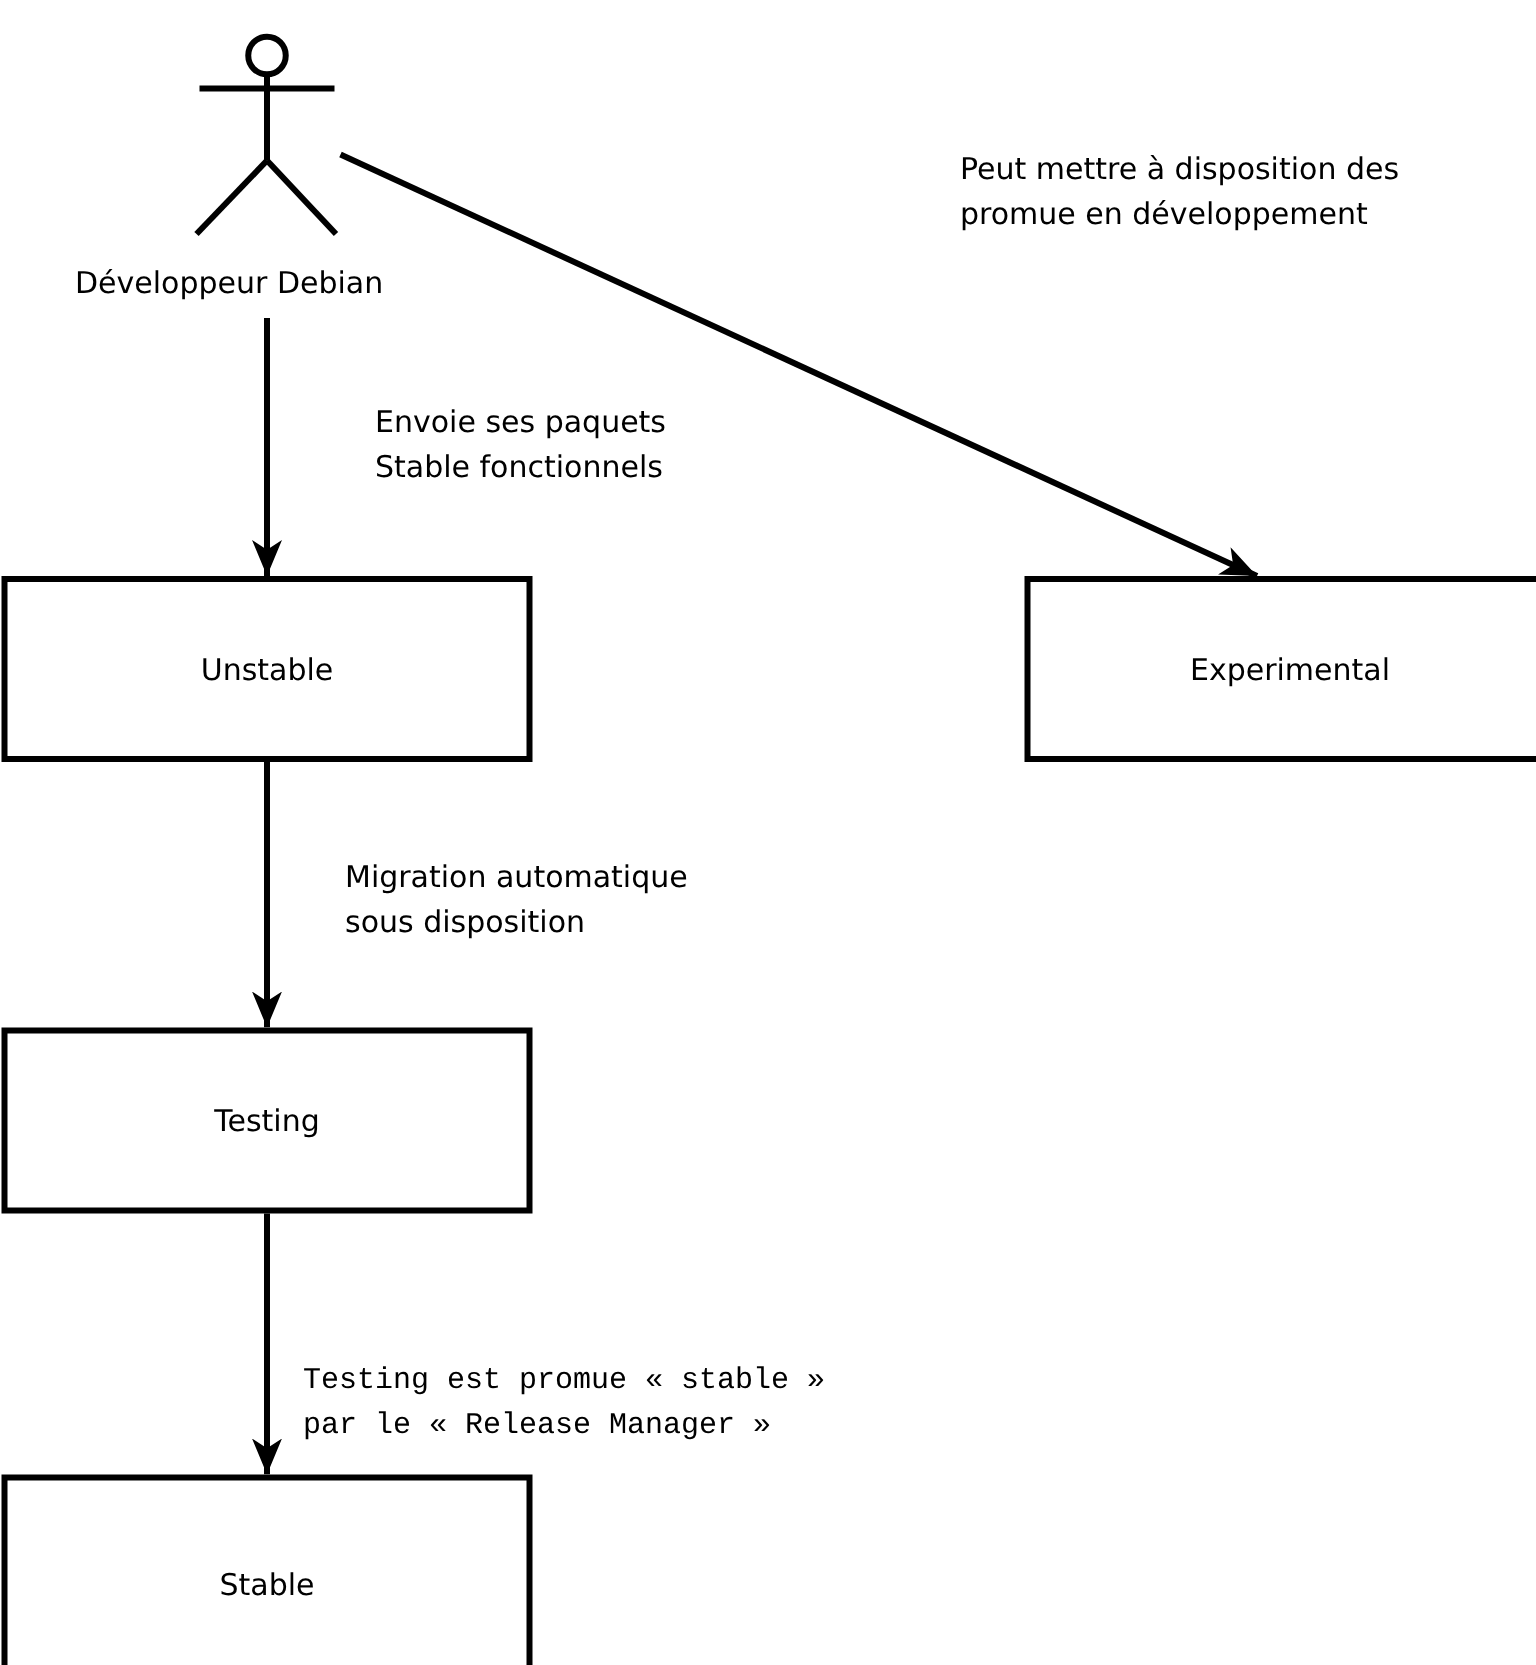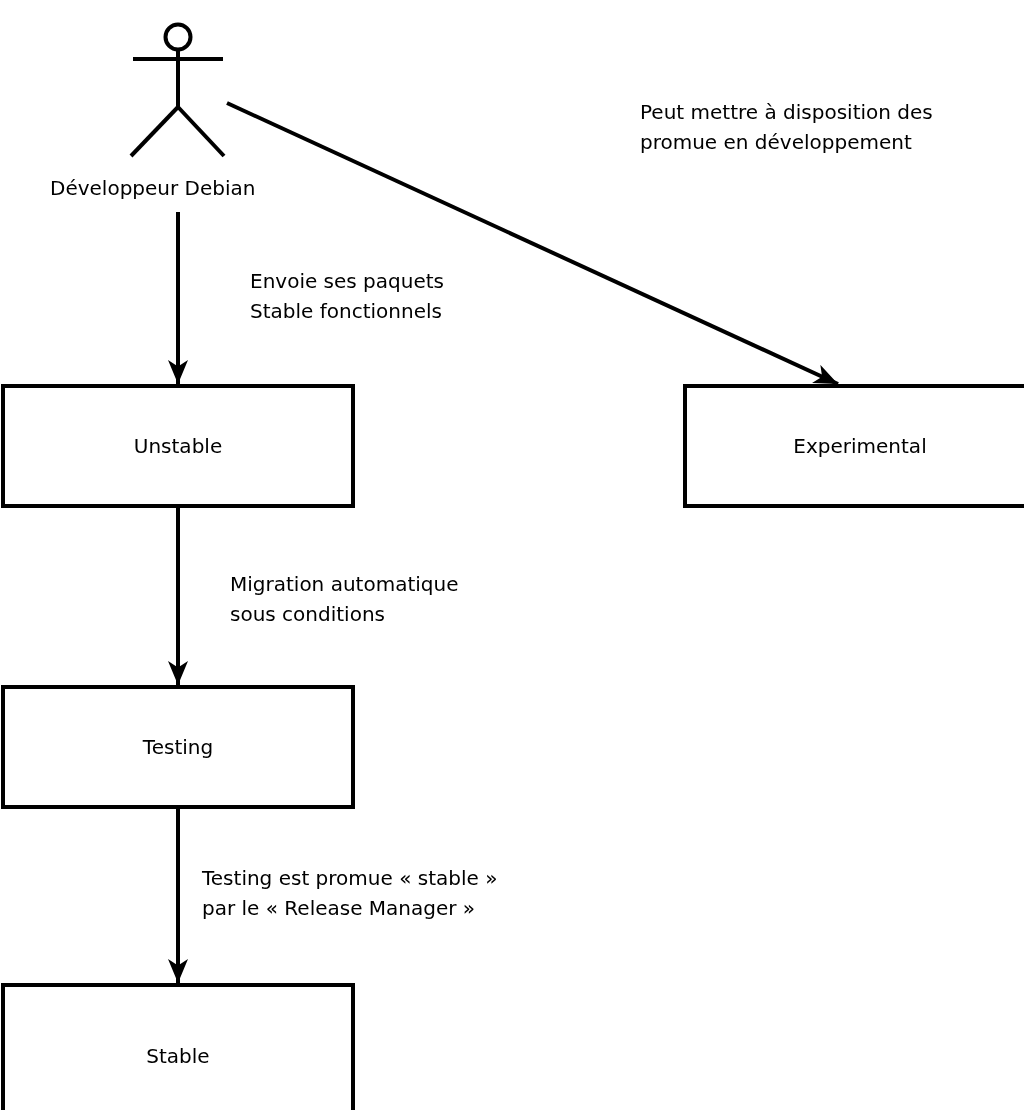--- a/index.html
+++ b/index.html
@@ -36,21 +36,21 @@
   .label {
     position: absolute;
     font-size: 20px;
     line-height: 30px;
     white-space: nowrap;
   }
   .label-actor     { left: 50px;  top: 173px; }
   .label-expnote   { left: 640px; top: 97px;  }
   .label-upload    { left: 202px; top: 266px; margin-left: 48px; }
   .label-migration { left: 202px; top: 569px; margin-left: 28px; }
-  .label-promotion { left: 202px; top: 863px; }
+  .label-promotion { left: 202px; top: 906px; font-family: Liberation Mono, monospace; }
 </style>
 </head>
 <body>
 
 <div class="canvas">
 
   <svg class="lines-layer" width="1024" height="1110" viewBox="0 0 1024 1110">
     <defs>
       <marker id="arrowhead" markerUnits="userSpaceOnUse" markerWidth="30" markerHeight="24" refX="24" refY="10" orient="auto">
         <path d="M 24 10 L 0 0 L 6.5 10 L 0 20 Z" fill="#000000"></path>
@@ -78,21 +78,21 @@
     <div>promue en développement</div>
   </div>
 
   <div class="label label-upload">
     <div>Envoie ses paquets</div>
     <div>Stable fonctionnels</div>
   </div>
 
   <div class="label label-migration">
     <div>Migration automatique</div>
-    <div>sous conditions</div>
+    <div>sous disposition</div>
   </div>
 
   <div class="label label-promotion">
     <div>Testing est promue « stable »</div>
     <div>par le « Release Manager »</div>
   </div>
 
   <div class="node node-unstable">
     <span>Unstable</span>
   </div>

